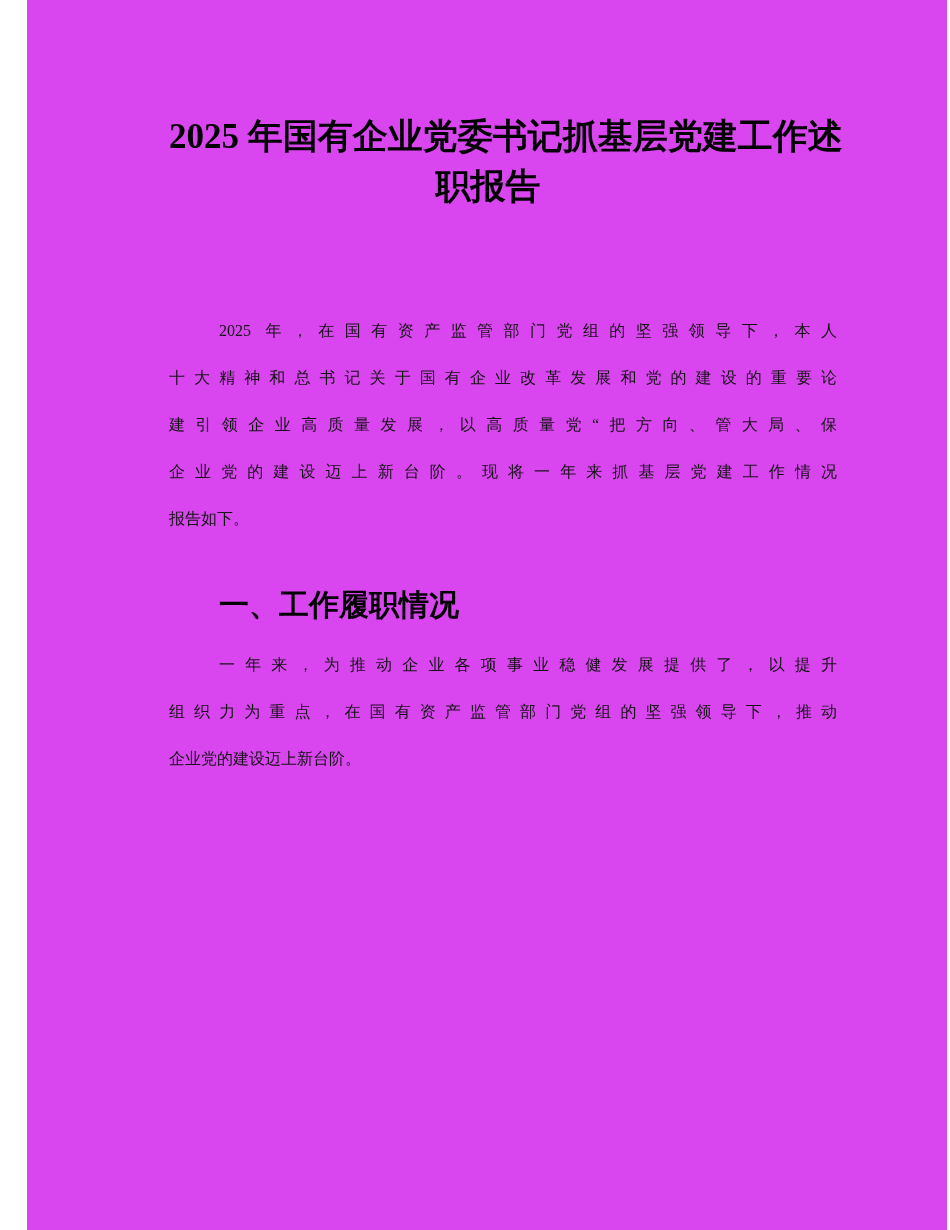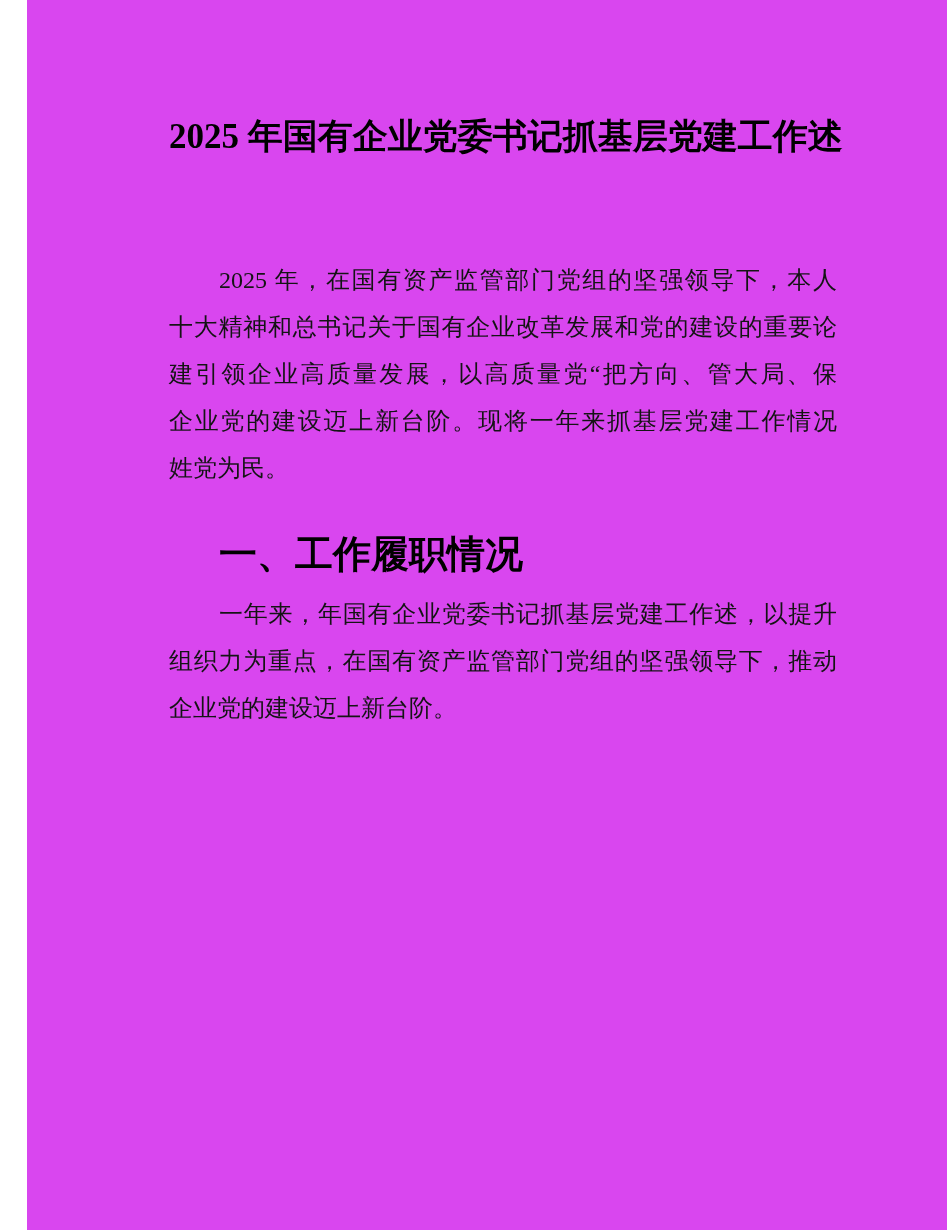--- a/index.html
+++ b/index.html
@@ -32,62 +32,63 @@
     color: #000000;
     font-family: "Liberation Serif", "DejaVu Serif", serif;
   }
   .content {
     width: 668px;
   }
   .para {
     margin: 0;
   }
   .pline {
-    font-size: 24px;
+    font-size: 16px;
     line-height: 47px;
     color: #141414;
     text-align: justify;
     text-align-last: justify;
     font-family: "Liberation Serif", "DejaVu Serif", serif;
   }
   .pline.first-line {
     text-indent: 50px;
   }
   .pline.last-line {
     text-align: left;
     text-align-last: left;
   }
   .h1 {
-    font-size: 38px;
+    font-size: 30px;
     line-height: 47px;
     font-weight: bold;
     color: #000000;
     text-indent: 50px;
     font-family: Liberation Sans, sans-serif;
   }
   
   .sec-0 { margin-top: 95px; }
   .sec-1 { margin-top: 39px; }
   .sec-2 { margin-top: 13px; }
 </style>
 </head>
 <body>
 
 <div class="page">
   <div class="doc-title">
       <div class="doc-title-line">2025 年国有企业党委书记抓基层党建工作述</div>
+      <div class="doc-title-line">职报告</div>
     </div>
   <div class="content">
       <div class="para sec-0">
         <div class="pline first-line">2025 年，在国有资产监管部门党组的坚强领导下，本人</div>
         <div class="pline">十大精神和总书记关于国有企业改革发展和党的建设的重要论</div>
         <div class="pline">建引领企业高质量发展，以高质量党“把方向、管大局、保</div>
         <div class="pline">企业党的建设迈上新台阶。现将一年来抓基层党建工作情况</div>
-        <div class="pline last-line">姓党为民。</div>
+        <div class="pline last-line">报告如下。</div>
       </div>
       <div class="h1 sec-1">一、工作履职情况</div>
       <div class="para sec-2">
-        <div class="pline first-line">一年来，年国有企业党委书记抓基层党建工作述，以提升</div>
+        <div class="pline first-line">一年来，为推动企业各项事业稳健发展提供了，以提升</div>
         <div class="pline">组织力为重点，在国有资产监管部门党组的坚强领导下，推动</div>
         <div class="pline last-line">企业党的建设迈上新台阶。</div>
       </div>
     </div>
 </div>
 
 </body></html>

